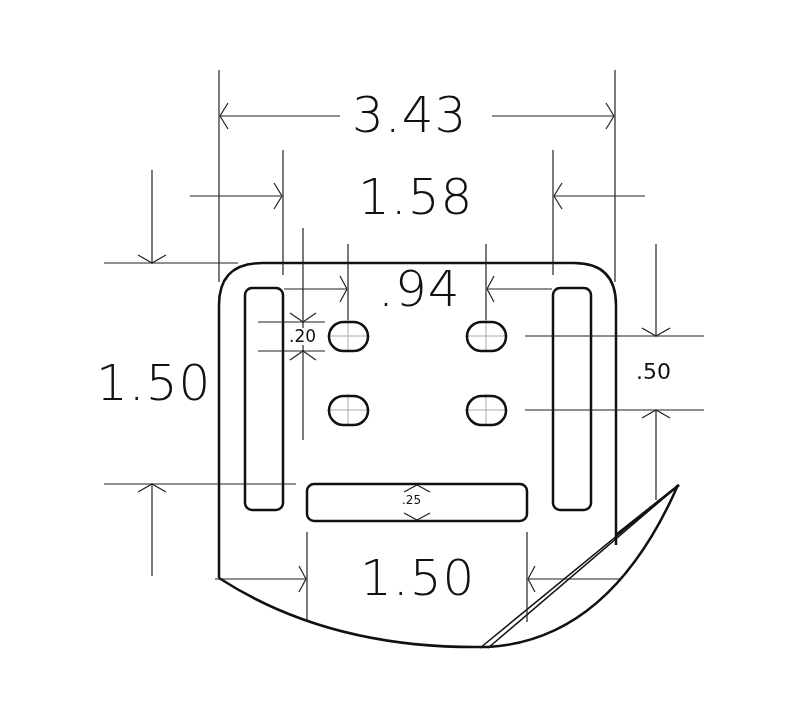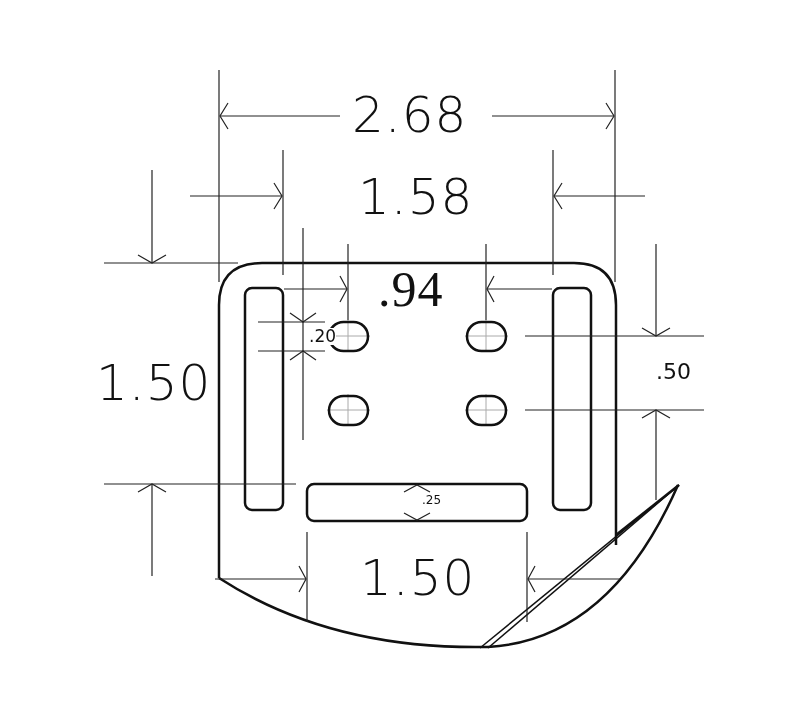--- a/index.html
+++ b/index.html
@@ -1,20 +1,20 @@
 <!DOCTYPE html>
 <html><head>
 <meta charset="utf-8">
 <style>
   html,body{margin:0;padding:0;background:#ffffff;}
   body{width:811px;height:721px;position:relative;overflow:hidden;font-family:"DejaVu Sans","Liberation Sans",sans-serif;}
   svg{position:absolute;left:0;top:0;}
   .dim-text{position:absolute;color:#111;font-family:"DejaVu Sans","Liberation Sans",sans-serif;line-height:1;white-space:nowrap;background:#fff;}
   .big{font-size:50px;font-weight:300;letter-spacing:1px;}
-  .small{font-size:17px;margin-left:20px;}
+  .small{font-size:17px;}
 </style>
 </head>
 <body>
 
 <svg width="811" height="721" viewBox="0 0 811 721">
   <defs>
     <clipPath id="bodyclip">
         <rect x="0" y="0" width="811" height="721"></rect>
       </clipPath>
   </defs>
@@ -105,20 +105,20 @@
 
     <line x1="307" y1="532" x2="307" y2="622"></line>
     <line x1="527" y1="532" x2="527" y2="622"></line>
     <line x1="215" y1="579" x2="306" y2="579"></line>
     <line x1="528" y1="579" x2="620" y2="579"></line>
     <polyline points="299,566 306,579 299,592"></polyline>
     <polyline points="535,566 528,579 535,592"></polyline>
   </g>
 </svg>
 
-<div class="dim-text big" style="left:352px;top:90px;">2.68</div>
+<div class="dim-text big" style="left:352px;top:90px;">3.43</div>
 <div class="dim-text big" style="left:358px;top:172px;background:transparent;">1.58</div>
-<div class="dim-text big" style="left:378px;top:264px;background:transparent;font-family:Liberation Serif, serif;">.94</div>
+<div class="dim-text big" style="left:378px;top:264px;background:transparent;">.94</div>
 <div class="dim-text small" style="left:289px;top:328px;">.20</div>
 <div class="dim-text big" style="left:96px;top:358px;background:transparent;">1.50</div>
 <div class="dim-text small" style="left:636px;top:361px;font-size:22px;text-align:center;">.50</div>
 <div class="dim-text small" style="left:402px;top:494px;background:transparent;font-size:12px;">.25</div>
 <div class="dim-text big" style="left:360px;top:553px;background:transparent;">1.50</div>
 
 </body></html>

